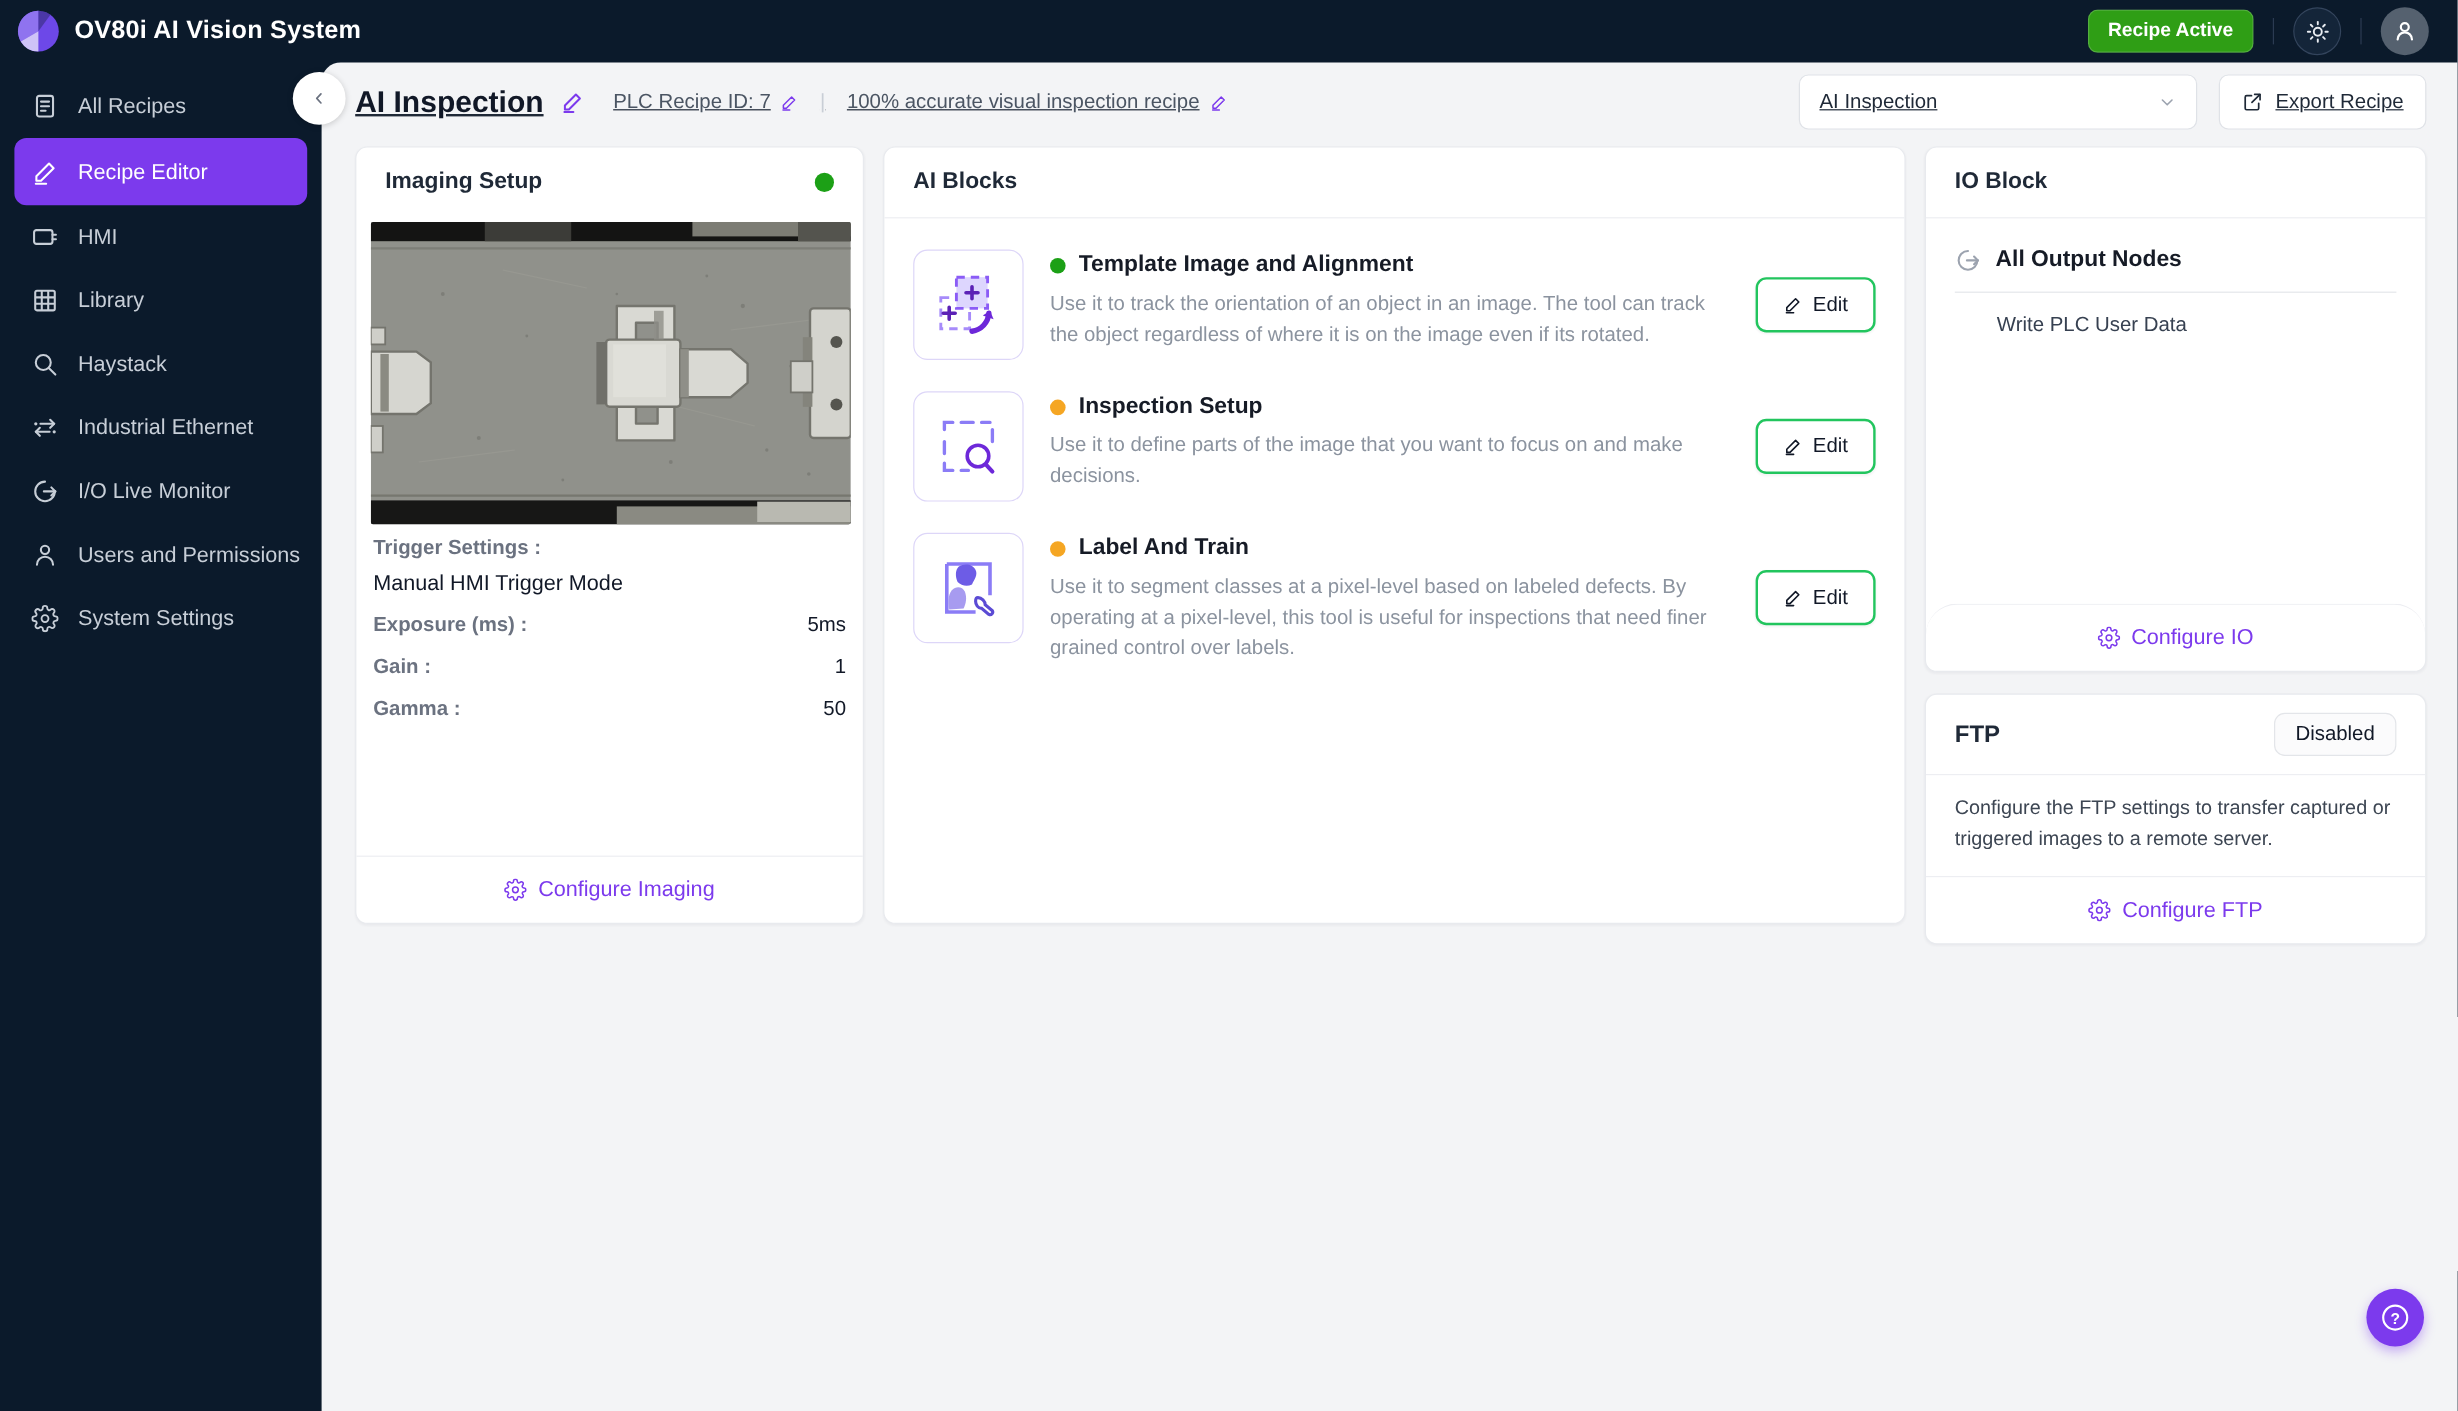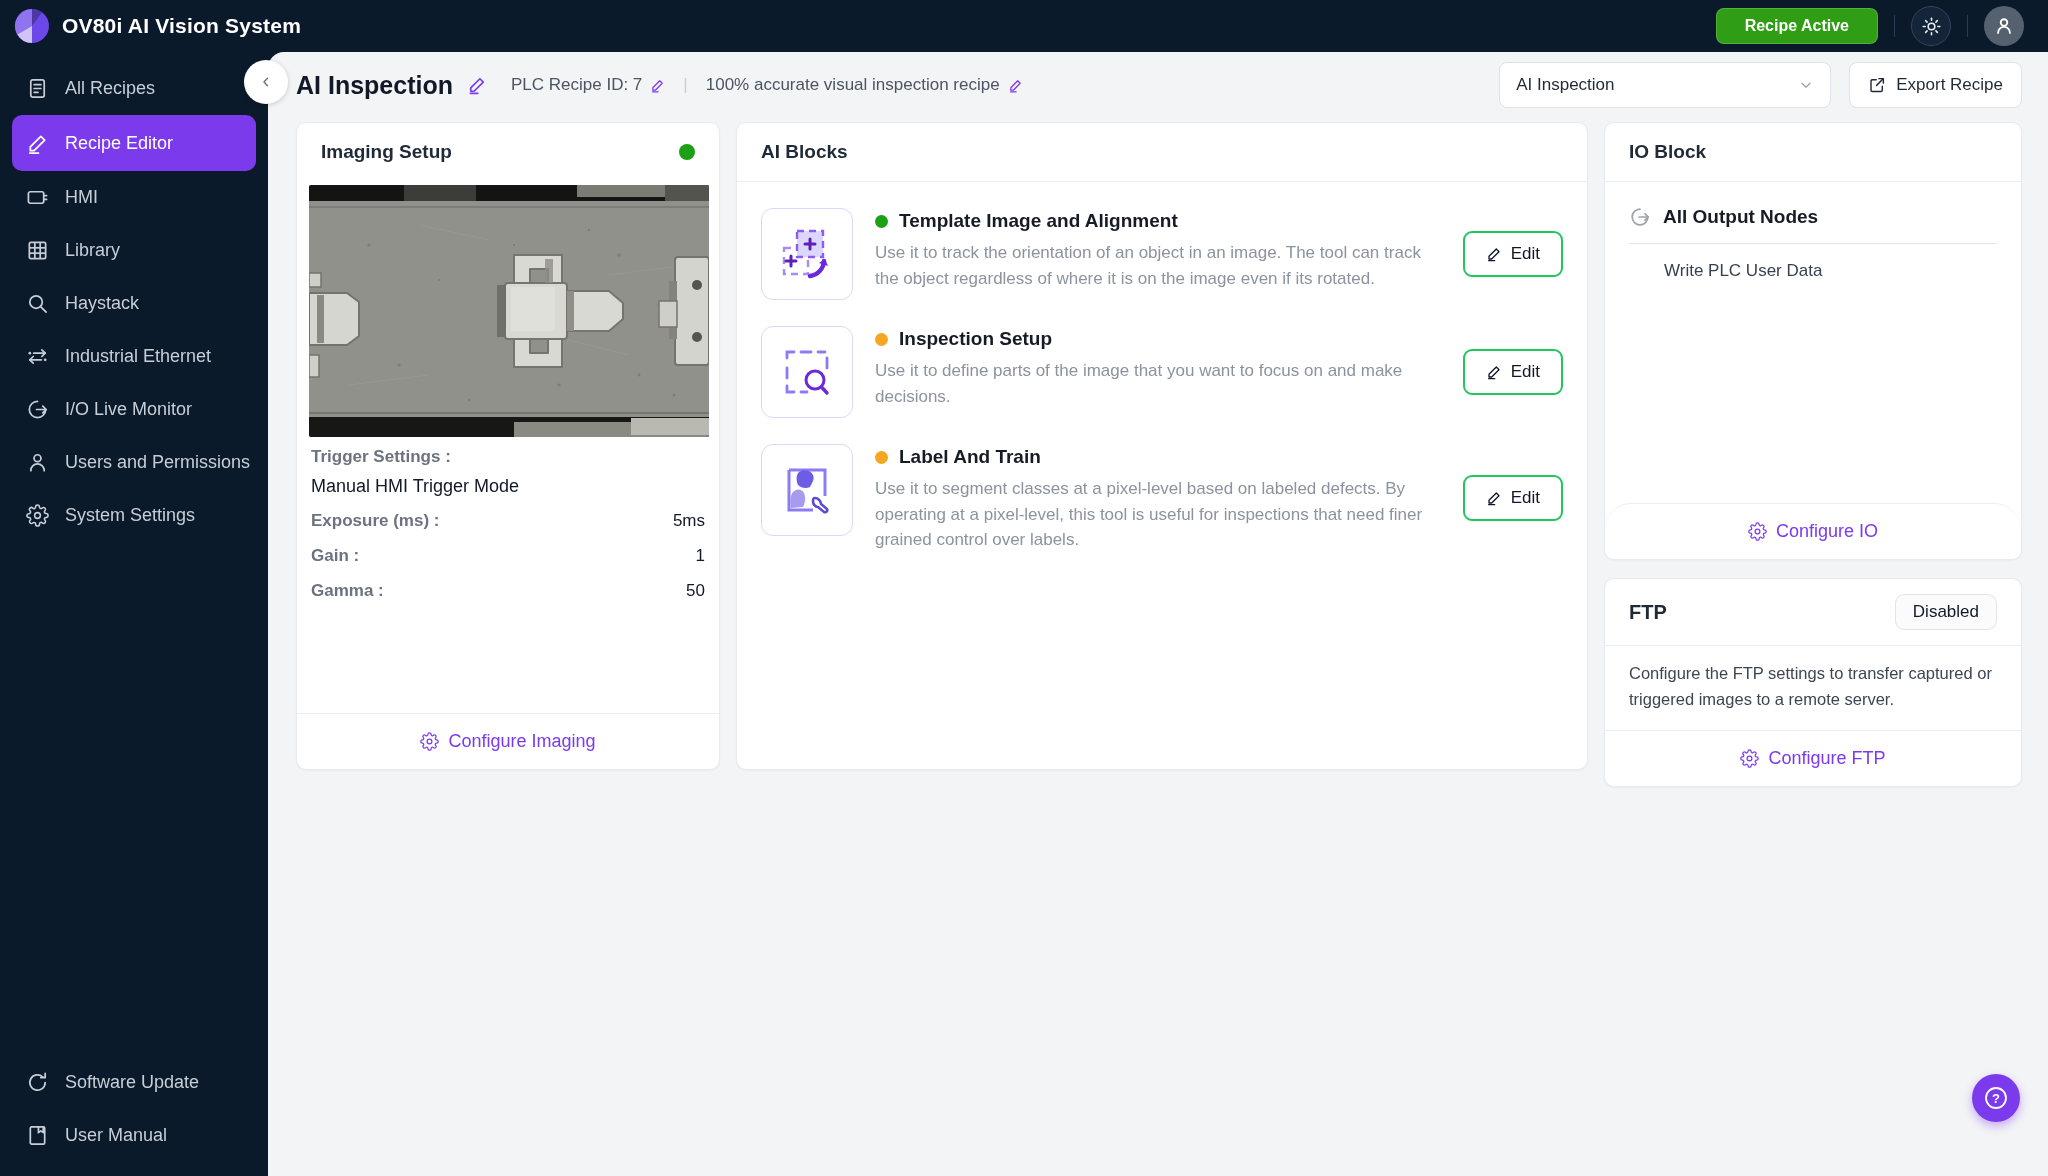--- a/index.html
+++ b/index.html
@@ -13,21 +13,21 @@
   
   .topbar {
     position:absolute; top:0; left:0; width:2048px; height:52px;
     display:flex; align-items:center; padding:0 24px 0 14px;
   }
   .logo { width:36px; height:36px; margin-right:12px; flex:none; }
   .app-title { color:#fff; font-size:21px; font-weight:700; letter-spacing:.2px;text-align:center; }
   .topbar-right { margin-left:auto; display:flex; align-items:center; gap:16px; }
   .status-badge {
     color:#fff; font-size:16px; font-weight:600;
-    padding:8px 28px; border-radius:8px; border:1px solid rgba(255,255,255,.18);
+    padding:8px 16px; border-radius:8px; border:1px solid rgba(255,255,255,.18);
     cursor:default;
   }
   .tb-divider { width:1px; height:22px; background:#2b3b52; }
   .icon-btn {
     width:40px; height:40px; border-radius:50%; display:flex; align-items:center; justify-content:center;
     background:#142539; border:1px solid #33445c; color:#e8ecf1; cursor:pointer;
   }
   .avatar-btn {
     width:40px; height:40px; border-radius:50%; display:flex; align-items:center; justify-content:center;
     background:#55616f; color:#fff; cursor:pointer; border:none;
@@ -51,21 +51,21 @@
     position:absolute; top:60px; left:244px; width:44px; height:44px; border-radius:50%;
     background:#fff; box-shadow:0 1px 5px rgba(0,0,0,.18); border:none;
     display:flex; align-items:center; justify-content:center; color:#6b7280; cursor:pointer; z-index:5;
   }
   
   .content {
     position:absolute; top:52px; left:268px; width:1780px; height:1124px;
     background:#f3f4f6; border-top-left-radius:16px; overflow:hidden;
   }
   .page-header {
-    height:66px; display:flex; align-items:center; padding:0 26px 0 28px; gap:14px;
+    height:66px; display:flex; align-items:center; padding:0 26px 0 28px; gap:14px;text-decoration:underline;
   }
   .page-title { font-size:25px; font-weight:700; color:#111827; }
   .edit-pencil { color:#7c3aed; cursor:pointer; display:flex; }
   .meta-text { font-size:17px; color:#4b5563; display:flex; align-items:center; gap:8px; }
   .meta-sep { color:#c9ced6; font-size:17px; margin:0 4px; }
   .header-right { margin-left:auto; display:flex; align-items:center; gap:18px; }
   .recipe-select {
     width:332px; height:46px; background:#fff; border:1px solid #dfe2e7; border-radius:8px;
     display:flex; align-items:center; padding:0 16px; font-size:17px; color:#1f2937; cursor:pointer;
   }
@@ -272,40 +272,20 @@
   <div class="nav-item">
     <span class="nav-icon">
       <svg width="23" height="23" viewBox="0 0 24 24" fill="none" stroke="currentColor" stroke-width="1.6" stroke-linejoin="round">
         <circle cx="12" cy="12" r="3"></circle>
         <path d="M19.4 15a1.65 1.65 0 0 0 .33 1.82l.06.06a2 2 0 1 1-2.83 2.83l-.06-.06a1.65 1.65 0 0 0-1.82-.33 1.65 1.65 0 0 0-1 1.51V21a2 2 0 1 1-4 0v-.09A1.65 1.65 0 0 0 9 19.4a1.65 1.65 0 0 0-1.82.33l-.06.06a2 2 0 1 1-2.83-2.83l.06-.06a1.65 1.65 0 0 0 .33-1.82 1.65 1.65 0 0 0-1.51-1H3a2 2 0 1 1 0-4h.09A1.65 1.65 0 0 0 4.6 9a1.65 1.65 0 0 0-.33-1.82l-.06-.06a2 2 0 1 1 2.83-2.83l.06.06a1.65 1.65 0 0 0 1.82.33H9a1.65 1.65 0 0 0 1-1.51V3a2 2 0 1 1 4 0v.09a1.65 1.65 0 0 0 1 1.51 1.65 1.65 0 0 0 1.82-.33l.06-.06a2 2 0 1 1 2.83 2.83l-.06.06a1.65 1.65 0 0 0-.33 1.82V9a1.65 1.65 0 0 0 1.51 1H21a2 2 0 1 1 0 4h-.09a1.65 1.65 0 0 0-1.51 1z"></path>
       </svg>
       </span>
     <span class="nav-label">System Settings</span>
   </div>
 
-  <div class="sidebar-bottom">
-    <div class="nav-item">
-      <span class="nav-icon">
-        <svg width="23" height="23" viewBox="0 0 24 24" fill="none" stroke="currentColor" stroke-width="1.8" stroke-linecap="round" stroke-linejoin="round">
-          <path d="M20 12a8 8 0 1 1-2.4-5.7"></path>
-            <polyline points="20 2.5 20 7 15.5 7"></polyline>
-        </svg>
-        </span>
-      <span class="nav-label">Software Update</span>
-    </div>
-    <div class="nav-item">
-      <span class="nav-icon">
-        <svg width="23" height="23" viewBox="0 0 24 24" fill="none" stroke="currentColor" stroke-width="1.8" stroke-linecap="round" stroke-linejoin="round">
-          <rect x="4.5" y="3" width="15" height="18" rx="1.5"></rect>
-          <polyline points="13 3 13 9 15.5 7.2 18 9 18 3"></polyline>
-        </svg>
-        </span>
-      <span class="nav-label">User Manual</span>
-    </div>
-  </div>
 </nav>
 
 <button class="collapse-btn">
   <svg width="14" height="14" viewBox="0 0 24 24" fill="none" stroke="currentColor" stroke-width="2.4" stroke-linecap="round" stroke-linejoin="round">
     <polyline points="14.5 5.5 8.5 12 14.5 18.5"></polyline>
   </svg>
 </button>
 
 <main class="content">
 

